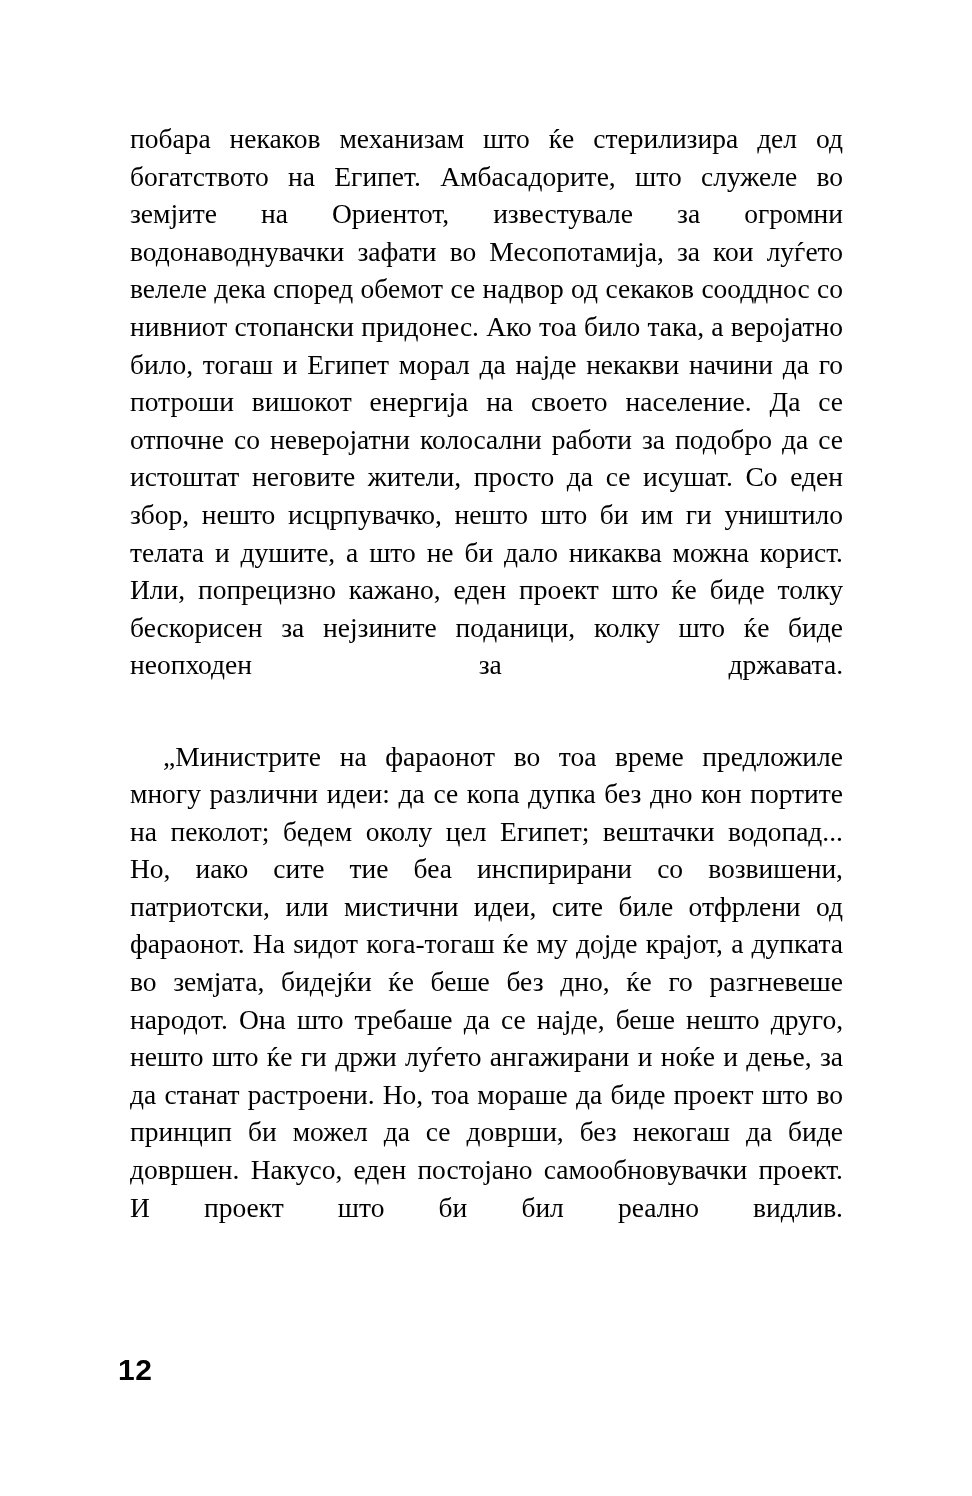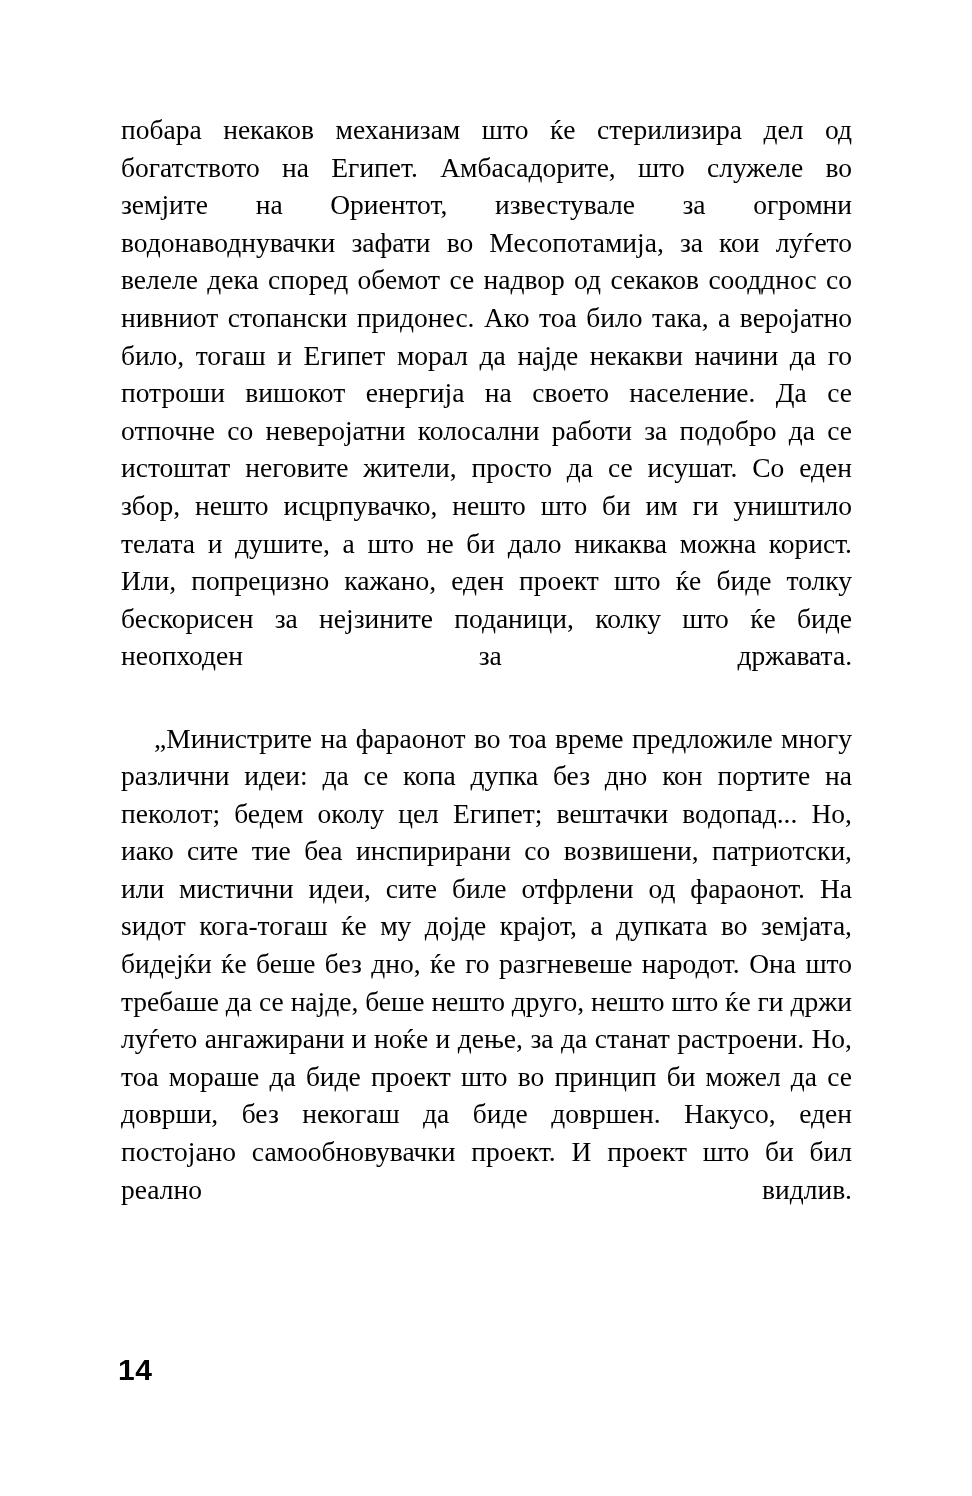--- a/index.html
+++ b/index.html
@@ -28,21 +28,21 @@
   }
 
   .text-block {
     position: absolute;
     left: 114px;
     top: 104px;
     width: 745px;
   }
 
   .para {
-    margin: 7px;
+    margin: 16px;
     text-align: justify;
     text-justify: inter-word;
     font-size: 27.5px;
     line-height: 37.6px;
     letter-spacing: 0.0px;
     word-spacing: 0px;
     hyphens: none;
   }
 
   .para.indented {
@@ -76,15 +76,15 @@
 
   <div class="text-block">
 
     <p class="para">побара некаков механизам што ќе стерилизира дел од богатството на Египет. Амбасадорите, што служеле во земјите на Ориентот, известувале за огромни водонаводнувачки зафати во Месопотамија, за кои луѓето велеле дека според обемот се надвор од секаков соодднос со нивниот стопански придонес. Ако тоа било така, а веројатно било, тогаш и Египет морал да најде некакви начини да го потроши вишокот енергија на своето население. Да се отпочне со неверојатни колосални работи за подобро да се истоштат неговите жители, просто да се исушат. Со еден збор, нешто исцрпувачко, нешто што би им ги уништило телата и душите, а што не би дало никаква можна корист. Или, попрецизно кажано, еден проект што ќе биде толку бескорисен за нејзините поданици, колку што ќе биде неопходен за државата.</p>
 
     <p class="para indented">„Министрите на фараонот во тоа време предложиле многу различни идеи: да се копа дупка без дно кон портите на пеколот; бедем околу цел Египет; вештачки водопад... Но, иако сите тие беа инспирирани со возвишени, патриотски, или мистични идеи, сите биле отфрлени од фараонот. На ѕидот кога-тогаш ќе му дојде крајот, а дупката во земјата, бидејќи ќе беше без дно, ќе го разгневеше народот. Она што требаше да се најде, беше нешто друго, нешто што ќе ги држи луѓето ангажирани и ноќе и дење, за да станат растроени. Но, тоа мораше да биде проект што во принцип би можел да се доврши, без некогаш да биде довршен. Накусо, еден постојано самообновувачки проект. И проект што би бил реално видлив.</p>
 
 
   </div>
 
-  <div class="page-number">14</div>
+  <div class="page-number">12</div>
 
 </div>
 
 </body></html>

